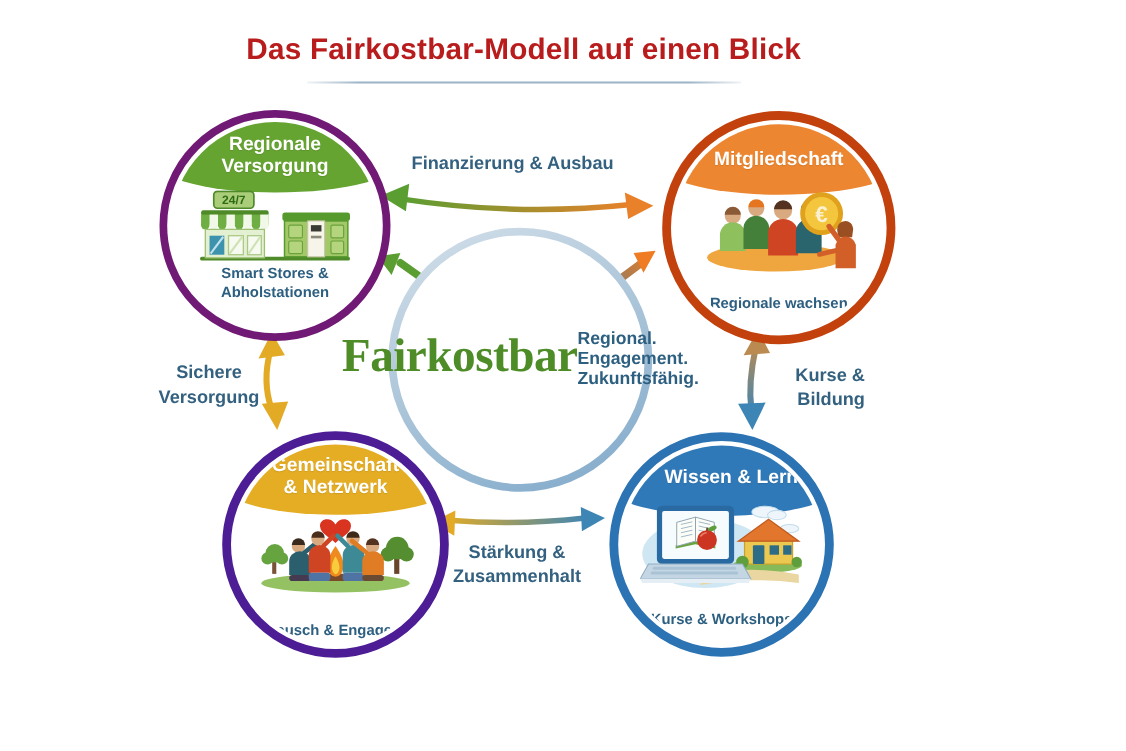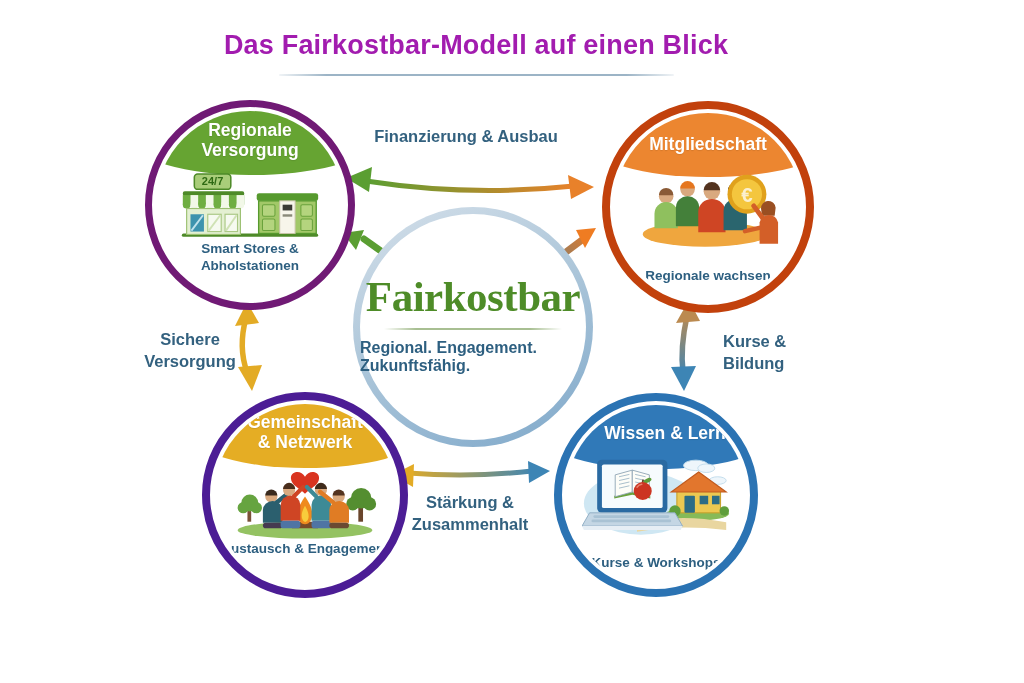--- a/index.html
+++ b/index.html
@@ -5,51 +5,51 @@
   html,body { margin:0; padding:0; }
   body {
     width:1024px; height:683px; position:relative; overflow:hidden;
     background:#ffffff; font-family:"Liberation Sans", sans-serif;
   }
   .stage { position:absolute; inset:0; }
 
   
   .diagram-title {
     position:absolute; top:30px; left:476px; transform:translateX(-50%);
-    margin:0; font-size:27px; font-weight:700; color:#a21caf;
+    margin:0; font-size:27px; font-weight:700; color:#b91c1c;
     letter-spacing:.2px; white-space:nowrap; z-index:4;
   }
   .title-underline {
     position:absolute; top:74px; left:279px; width:395px; height:2px;
     border-radius:1px; z-index:4;
     background:linear-gradient(90deg, rgba(156,180,198,.15), #9cb4c6 12%, #9cb4c6 88%, rgba(156,180,198,.15));
   }
 
   
   .arrows { position:absolute; left:0; top:0; z-index:1; }
 
   
   .conn-label {
     position:absolute; z-index:4; color:#33617f; font-weight:700;
     font-size:16.5px; line-height:1.32; white-space:pre-line;
   }
-  .conn-label--top { top:126px; left:466px; transform:translateX(-50%); white-space:nowrap; }
+  .conn-label--top { top:139px; left:466px; transform:translateX(-50%); white-space:nowrap; }
   .conn-label--left { top:329px; left:190px; transform:translateX(-50%); text-align:center; }
-  .conn-label--right { top:331px; left:723px; text-align:left; }
+  .conn-label--right { top:331px; left:723px; text-align:right; }
   .conn-label--bottom { top:492px; left:470px; transform:translateX(-50%); text-align:center; }
 
   
   .center-ring {
     position:absolute; left:353px; top:207px; width:240px; height:240px;
     border-radius:50%; z-index:2;
     background:linear-gradient(155deg,#d5e0ea 0%,#aec7da 45%,#7ea8ca 100%);
   }
   .center-inner {
     position:absolute; inset:7px; border-radius:50%; background:#fff;
-    display:flex; flex-direction:column; align-items:center; justify-content:center;
+    display:flex; flex-direction:row; align-items:center; justify-content:center;
   }
   .center-name {
     font-family:"Liberation Serif", serif; font-weight:700; font-size:43px;
     color:#4e8c28; letter-spacing:-.5px; margin-top:-8px;
   }
   .center-divider {
     width:178px; height:2px; margin:7px 0 9px;
     background:linear-gradient(90deg, rgba(168,191,146,0), #a8bf92 18%, #a8bf92 82%, rgba(168,191,146,0));
   }
   .center-tagline { font-size:16px; font-weight:700; color:#2d5f80; }
@@ -81,21 +81,21 @@
   .node--orange { left:602px; top:101px; width:196px; height:196px; border:8px solid #c2410c; }
   .node--orange .cap { background:#ec8630; }
   .node--orange .node-title { top:21px; }
   .node--orange .node-art { top:53px; width:146px; }
   .node--orange .node-caption { bottom:16px; }
 
   .node--yellow { left:202px; top:392px; width:190px; height:190px; border:8px solid #4c1d95; }
   .node--yellow .cap { background:#e5ad24; }
   .node--yellow .node-title { top:8px; }
   .node--yellow .node-art { top:55px; width:146px; }
-  .node--yellow .node-caption { bottom:28px; }
+  .node--yellow .node-caption { bottom:4px; }
 
   .node--blue   { left:554px; top:393px; width:188px; height:188px; border:8px solid #2b73b3; }
   .node--blue .cap { background:#3079b8; }
   .node--blue .node-title { top:18px;text-align:right; }
   .node--blue .node-art { top:49px; width:148px; }
   .node--blue .node-caption { bottom:13px; }
 </style>
 </head>
 <body>
 

